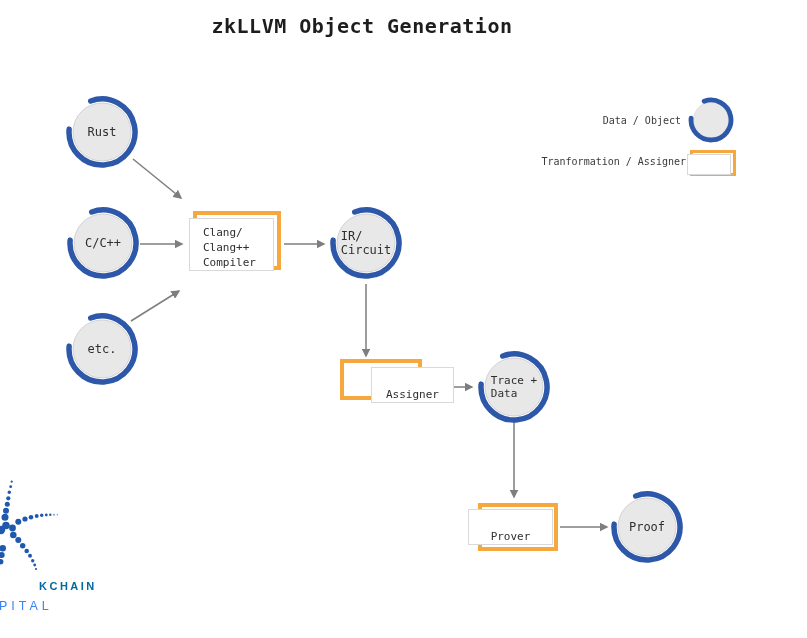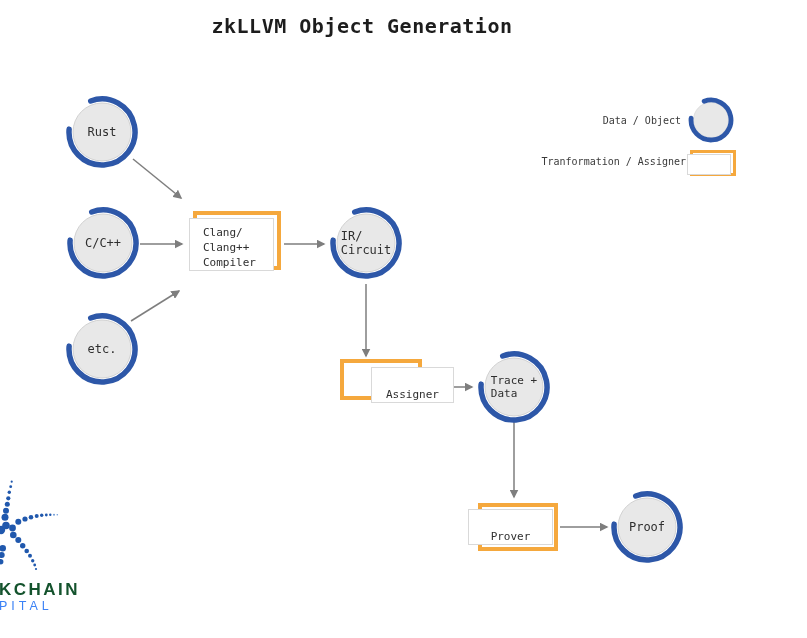--- a/index.html
+++ b/index.html
@@ -42,21 +42,21 @@
 
   
   .legend-label {
     position:absolute; font-size:10px; color:#3a3a3a; text-align:right;
   }
 
   
   .logo-line1 {
     position:absolute; left:-1px; top:580px;
     font-family:"Liberation Sans",sans-serif; font-weight:bold;
-    font-size:17px; letter-spacing:2.5px; color:#14532d;
+    font-size:11px; letter-spacing:2.5px; color:#0369a1;padding-left:40px;
   }
   .logo-line2 {
     position:absolute; left:-1px; top:599px;
     font-family:"Liberation Sans",sans-serif;
     font-size:12.5px; letter-spacing:4px; color:#3b82f6;
   }
 </style>
 </head>
 <body>
 

